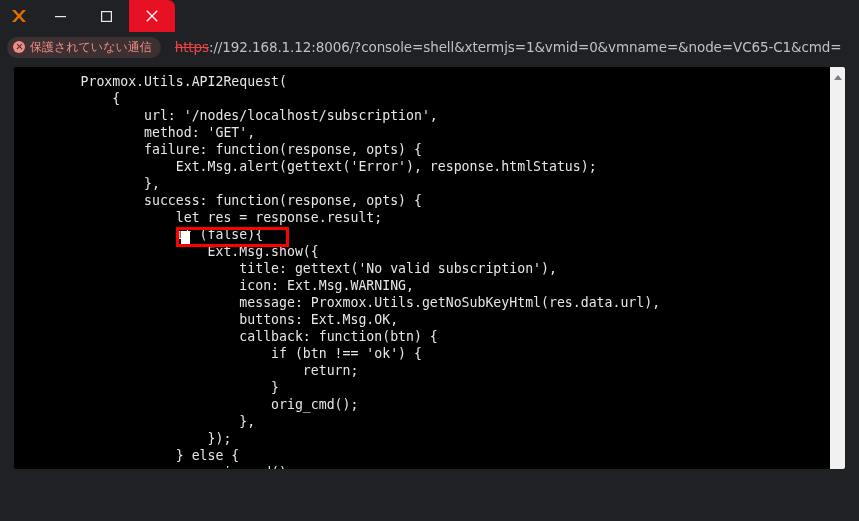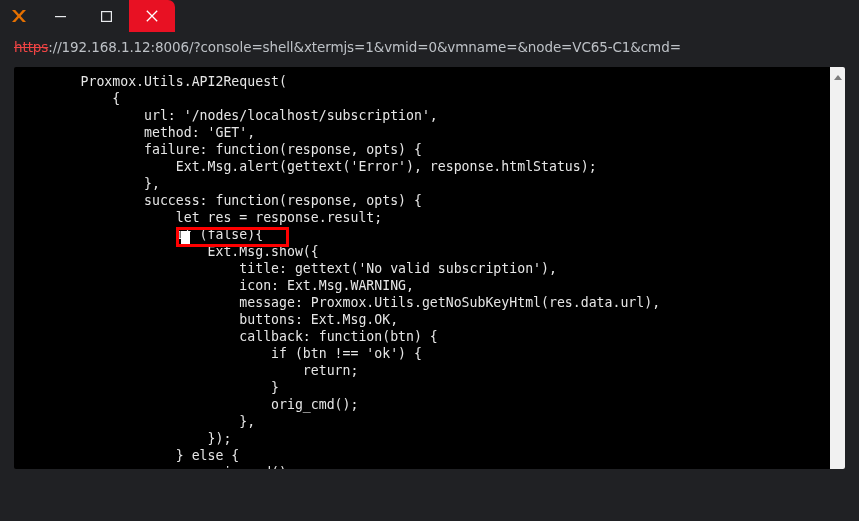--- a/index.html
+++ b/index.html
@@ -259,20 +259,24 @@
       </svg>
     </div>
     <div class="wc-btn" id="wc-close">
       <svg class="wc-glyph" width="12" height="12" viewBox="0 0 12 12" aria-hidden="true">
         <path d="M0.8 0.8 L11.2 11.2 M11.2 0.8 L0.8 11.2" stroke="#ffffff" stroke-width="1.3"></path>
       </svg>
     </div>
   </div>
 
   <div id="addressbar">
+    <div id="security-badge">
+      <span id="not-secure-icon"></span>
+      <span id="not-secure-label">保護されていない通信</span>
+    </div>
     <div id="url-text"><span id="url-scheme">https</span><span id="url-rest">://192.168.1.12:8006/?console=shell&amp;xtermjs=1&amp;vmid=0&amp;vmname=&amp;node=VC65-C1&amp;cmd=</span></div>
   </div>
 
   <div id="terminal-frame">
     <div id="terminal-screen">
       <div id="code-area">
         <pre id="code-lines">        Proxmox.Utils.API2Request(
             {
                 url: '/nodes/localhost/subscription',
                 method: 'GET',

